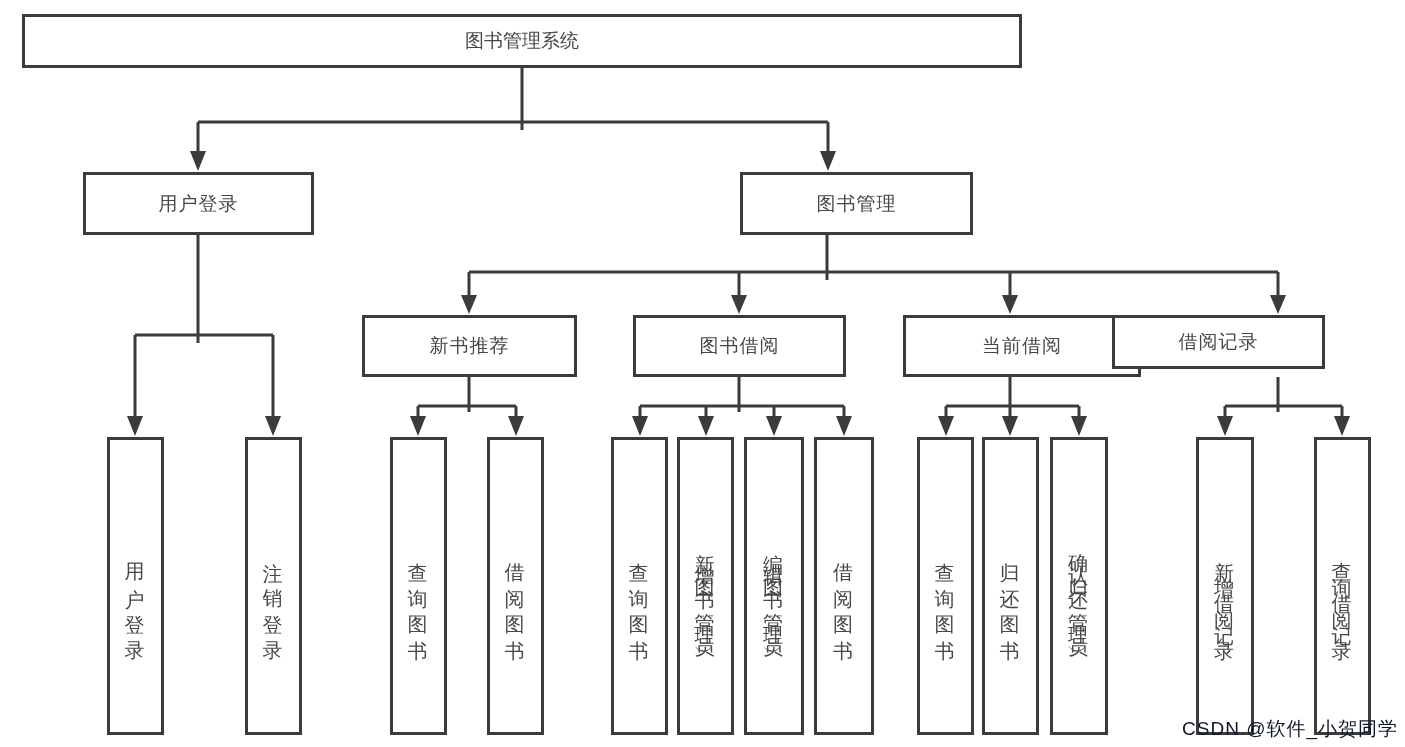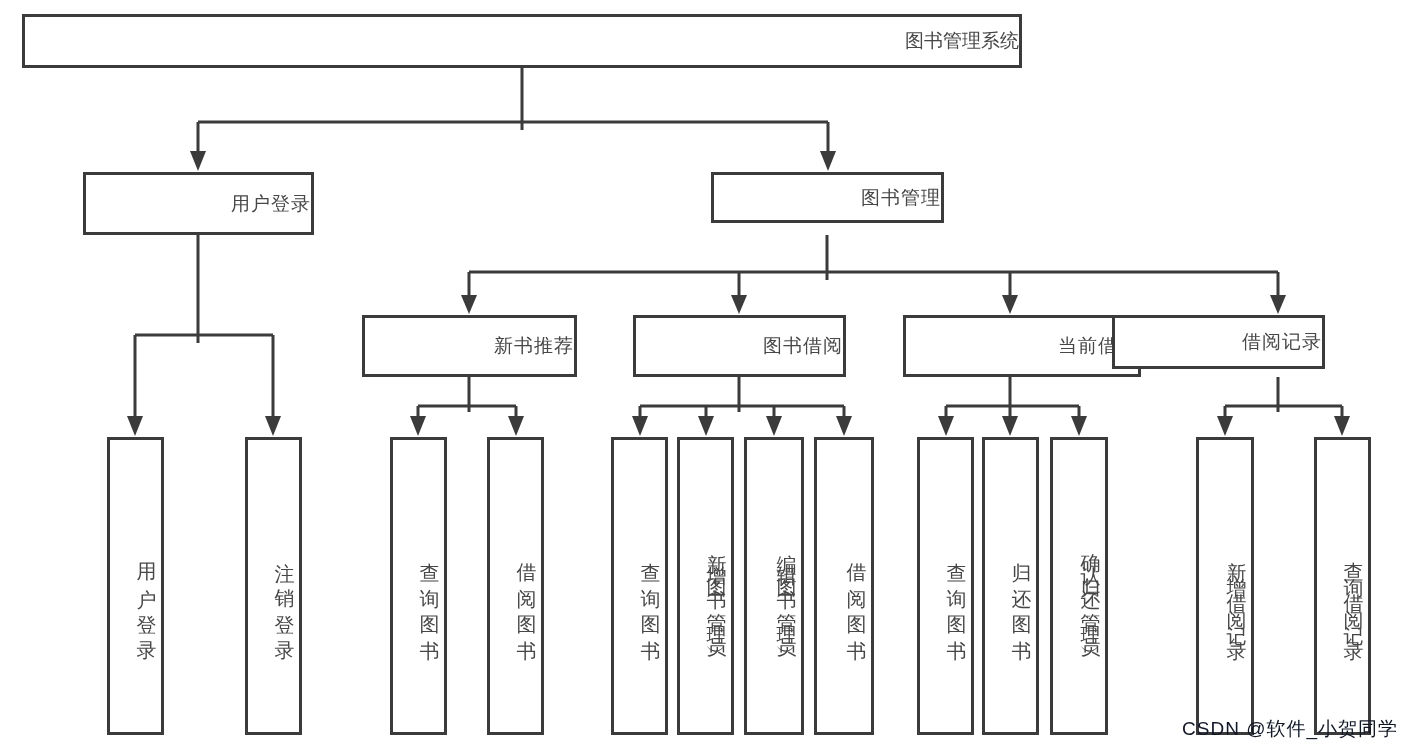--- a/index.html
+++ b/index.html
@@ -25,21 +25,21 @@
     fill: #3b3b3b;
     stroke: none;
   }
   .node {
     position: absolute;
     box-sizing: border-box;
     border: 3px solid #3b3b3b;
     background: #ffffff;
     display: flex;
     align-items: center;
-    justify-content: flex-end;
+    justify-content: center;
     color: #474747;
   }
   .hlabel { font-size: 19px; letter-spacing: 1px; }
   .root-box { font-size: 19px; }
   .leaf { font-size: 20px; }
   .vtext {
     writing-mode: vertical-rl;
     text-orientation: mixed;
     white-space: nowrap;
   }
@@ -97,21 +97,21 @@
     <polygon points="1334,416 1350,416 1342,436"></polygon>
   </svg>
 
   <div class="node root-box" style="left:22px; top:14px; width:1000px; height:54px">
     <span>图书管理系统</span>
   </div>
 
   <div class="node hlabel" style="left:83px; top:172px; width:231px; height:63px">
     <span>用户登录</span>
   </div>
-  <div class="node hlabel" style="left:711px; top:172px; width:233px; height:51px">
+  <div class="node hlabel" style="left:740px; top:172px; width:233px; height:63px">
     <span>图书管理</span>
   </div>
 
   <div class="node hlabel" style="left:633px; top:315px; width:213px; height:62px">
     <span>图书借阅</span>
   </div>
   <div class="node hlabel" style="left:362px; top:315px; width:215px; height:62px">
     <span>新书推荐</span>
   </div>
   <div class="node hlabel" style="left:903px; top:315px; width:238px; height:62px">

